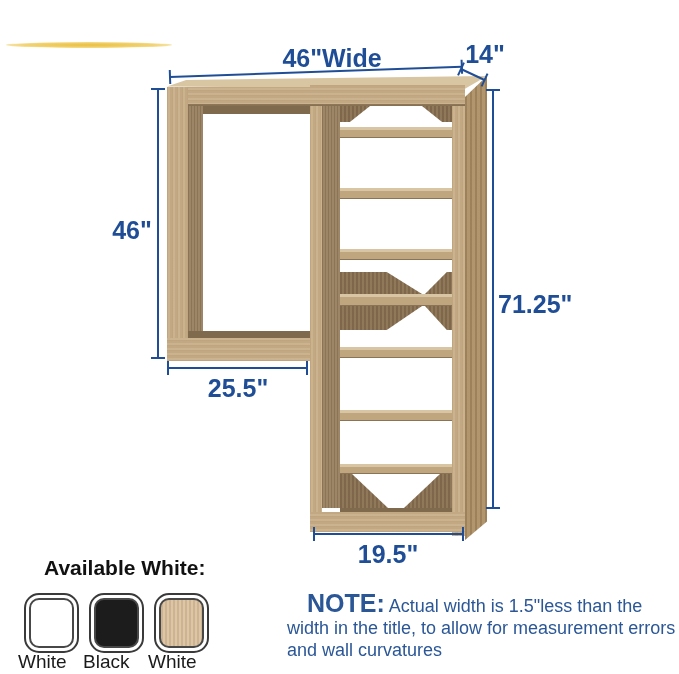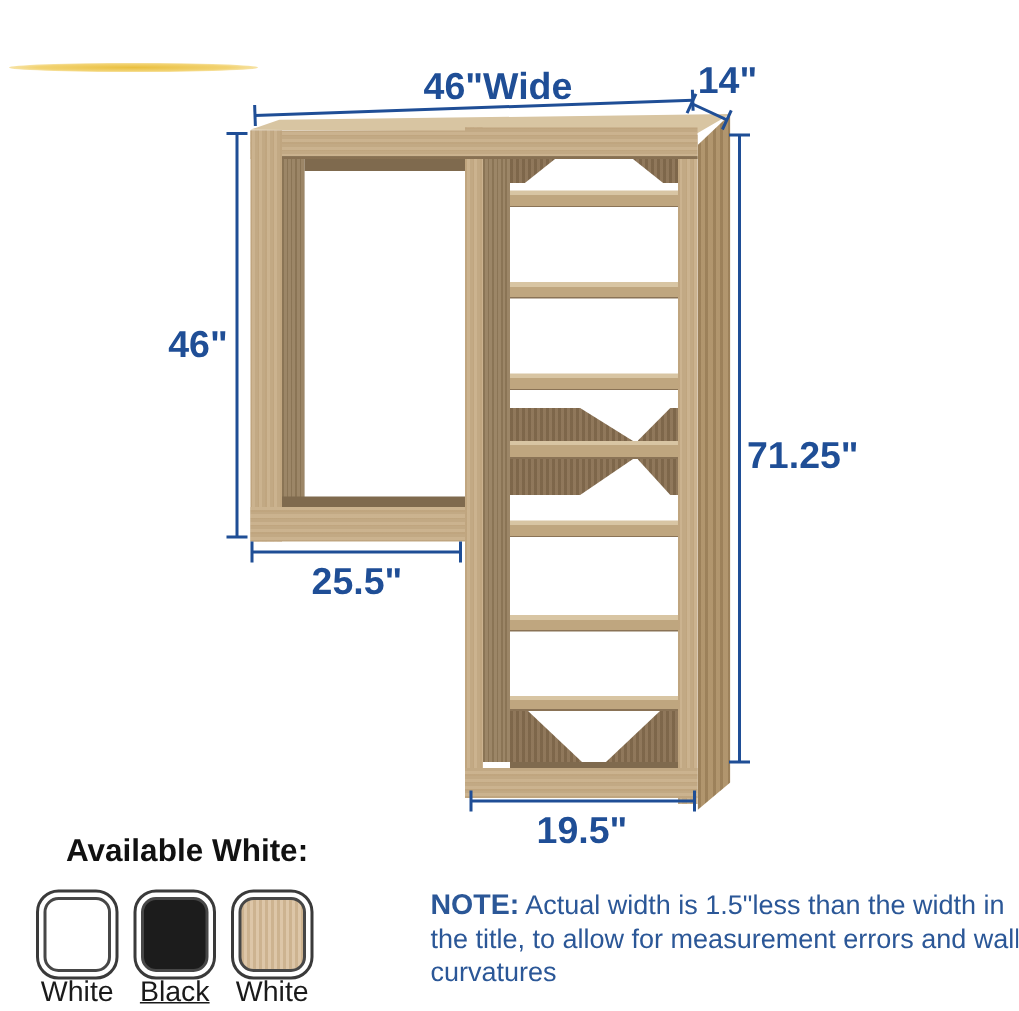--- a/index.html
+++ b/index.html
@@ -38,25 +38,25 @@
   .dl-v::before{top:-1px;} .dl-v::after{bottom:-1px;}
   .dim-label{position:absolute;color:#1f4e96;font-weight:bold;font-size:25px;white-space:nowrap;}
   .center{text-align:center;}
 
   
   .colors-title{position:absolute;left:44px;top:556px;font-size:21px;font-weight:bold;color:#111;}
   .swatch{position:absolute;width:55px;height:60px;border:2px solid #3a3a3a;border-radius:15px;
           padding:3px;box-sizing:border-box;background:#fff;}
   .swatch-inner{width:100%;height:100%;border-radius:10px;border:2px solid #474747;box-sizing:border-box;}
   .swatch-inner.grain{background-image:repeating-linear-gradient(90deg,rgba(150,120,80,.18) 0 2px,rgba(255,255,255,.10) 2px 4px);}
-  .swatch-label{position:absolute;top:651px;width:67px;text-align:center;font-size:19px;color:#1a1a1a;}
+  .swatch-label{position:absolute;top:651px;width:67px;text-align:left;font-size:19px;color:#1a1a1a;}
 
   
   .note{position:absolute;left:287px;top:592px;width:396px;font-size:18px;line-height:22px;color:#2b5797;}
-  .note-label{font-weight:bold;font-size:19px;}
+  .note-label{font-weight:bold;font-size:25px;margin-left:20px;}
 </style>
 </head>
 <body>
 
 <div class="page">
 
   <div class="logo-swoosh"></div>
 
   <div class="abs wood-topface" style="left:167px;top:76px;width:320px;height:13px;clip-path:polygon(0% 80%,93% 100%,100% 0%,6% 30%);"></div>
 
@@ -115,21 +115,21 @@
     <div class="swatch-inner" style="background-color: rgb(255, 255, 255);"></div>
   </div>
   <div class="swatch" style="left:89px;top:593px;">
     <div class="swatch-inner" style="background-color: rgb(28, 28, 28);"></div>
   </div>
   <div class="swatch" style="left:154px;top:593px;">
     <div class="swatch-inner grain" style="background-color: rgb(217, 192, 158);"></div>
   </div>
 
   <div class="swatch-label" style="left:18px;">White</div>
-  <div class="swatch-label" style="left:83px;text-decoration:underline;">Black</div>
+  <div class="swatch-label" style="left:83px;">Black</div>
   <div class="swatch-label" style="left:148px;">White</div>
 
   <div class="note">
     <span class="note-label">NOTE:</span>
     <span>Actual width is 1.5"less than the width in the title, to allow for measurement errors and wall curvatures</span>
   </div>
 
 </div>
 
 </body></html>

